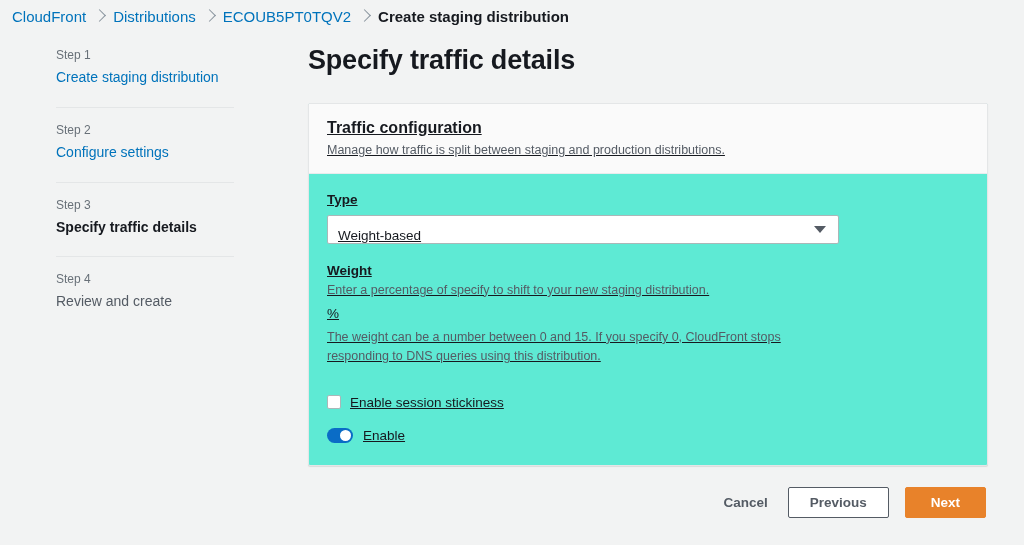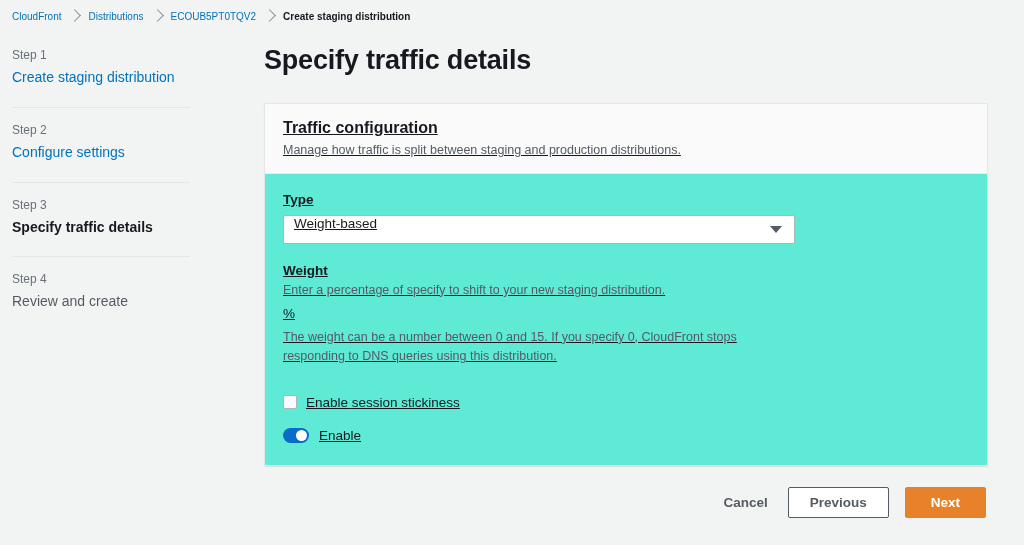--- a/index.html
+++ b/index.html
@@ -11,21 +11,21 @@
     color: #16191f;
     overflow: hidden;
   }
 
   
   .breadcrumb {
     display: flex;
     align-items: center;
     height: 33px;
     padding-left: 12px;
-    font-size: 10px;
+    font-size: 15px;
   }
   .crumb-link {
     color: #0073bb;
     cursor: pointer;
     white-space: nowrap;
   }
   .crumb-current {
     color: #16191f;
     font-weight: bold;
     white-space: nowrap;
@@ -40,20 +40,21 @@
     position: relative;
     top: -1px;
     flex: none;
   }
 
   
   .page {
     display: flex;
     align-items: flex-start;
     height: 512px;
+    padding-left: 44px;
   }
 
   
   .sidebar {
     width: 250px;
     flex: none;
     padding: 15px 0 0 12px;
   }
   .step-block { padding-bottom: 4px; }
   .step-num {
@@ -148,21 +149,21 @@
   }
 
   .select-box {
     position: relative;
     width: 512px;
     height: 29px;
     background: #fff;
     border: 1px solid #aab7b8;
     border-radius: 2px;
     display: flex;
-    align-items: flex-start;
+    align-items: flex-end;
     padding: 0 10px;
     font-size: 13.5px;
     color: #16191f;
     cursor: pointer;
   }
   .select-arrow {
     position: absolute;
     right: 12px;
     top: 50%;
     margin-top: -3px;

